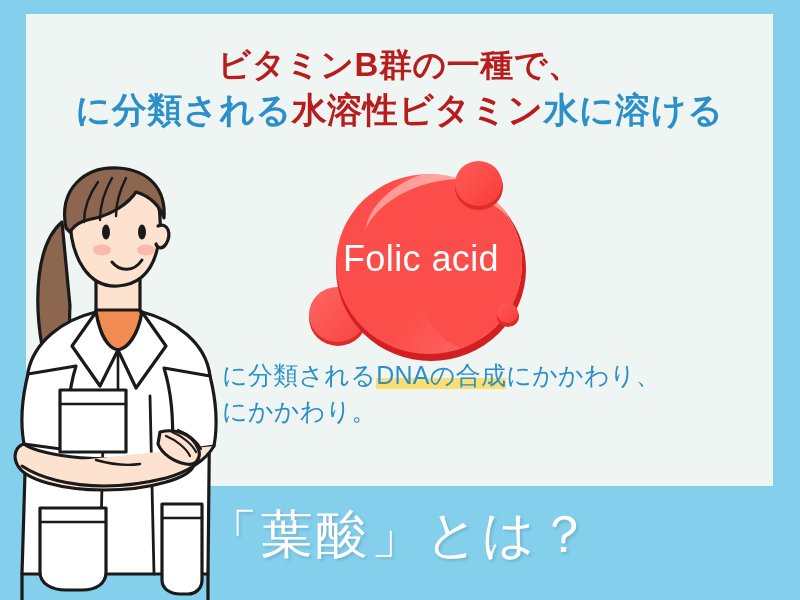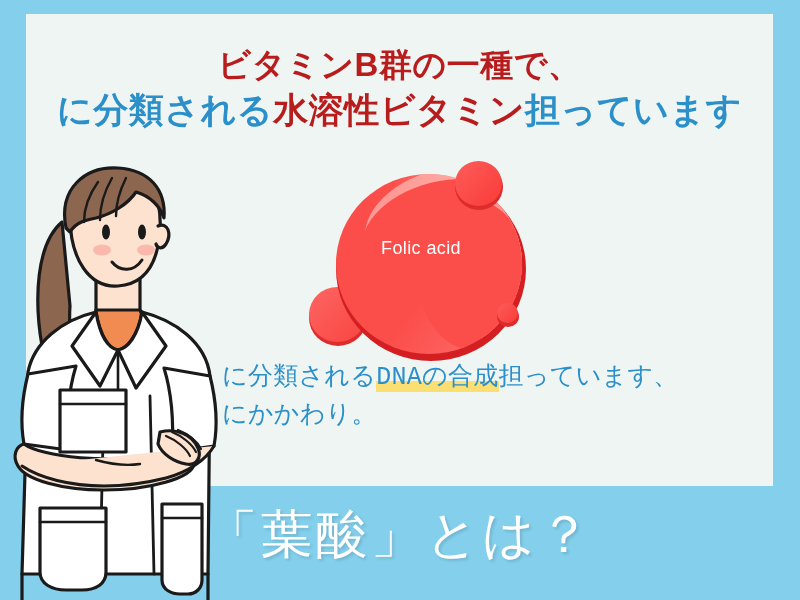--- a/index.html
+++ b/index.html
@@ -80,21 +80,21 @@
     width:110px; height:150px;
     border-radius:50%;
     background:#fb4e4b;
   }
 
   #folic-label {
     position:absolute;
     left:0; right:8px; top:78px;
     text-align:center;
     color:#ffffff;
-    font-size:18px;
+    font-size:36px;
     letter-spacing:0.4px;
     z-index:6;
   }
 
   
   #bub-tr-shadow { left:155px; top:4px; width:48px; height:46px; background:#de2b2b; }
   #bub-tr { left:155px; top:1px; width:47px; height:45px;
             background:linear-gradient(135deg,#fd5d5a,#f93b38); }
   #bub-bl-shadow { left:9px; top:130px; width:58px; height:56px; background:#de2b2b; }
   #bub-bl { left:9px; top:127px; width:57px; height:55px;
@@ -109,21 +109,20 @@
     left:222px; top:358px;
     width:540px;
     font-size:25px;
     line-height:1.42;
     color:#2b8fc9;
     letter-spacing:0.3px;
   }
   #para .line { display:block; white-space:nowrap; }
   #para .hl {
     background:linear-gradient(to top, #fbdf72 0%, #fbdf72 38%, rgba(251,223,114,0) 38%);
-    font-family:Liberation Mono, monospace;
   }
 
   
   #footer-title {
     position:absolute;
     left:26px; top:500px;
     width:747px;
     text-align:center;
     color:#ffffff;
     font-family:"Liberation Serif", serif;
@@ -135,21 +134,21 @@
   
   #doctor { position:absolute; left:0px; top:160px; width:250px; height:440px; }
 </style>
 </head>
 <body>
 
 <div id="panel"></div>
 
 <div id="headline">
   <span class="l1">ビタミンB群の一種で、</span>
-  <span class="l2"><span>に分類される</span><span class="pink">水溶性ビタミン</span><span>担っています</span></span>
+  <span class="l2"><span>に分類される</span><span class="pink">水溶性ビタミン</span><span>水に溶ける</span></span>
 </div>
 
 <div id="bubbles">
   <div class="bub" id="bub-bl-shadow"></div>
   <div class="bub" id="bub-bl"></div>
 
   <div class="bub" id="bub-main-shadow"></div>
   <div class="bub" id="bub-main">
     <div id="gloss-a"></div>
     <div id="gloss-b"></div>
@@ -159,21 +158,21 @@
   <div id="folic-label">Folic acid</div>
 
   <div class="bub" id="bub-tr-shadow"></div>
   <div class="bub" id="bub-tr"></div>
 
   <div class="bub" id="bub-br-shadow"></div>
   <div class="bub" id="bub-br"></div>
 </div>
 
 <div id="para">
-  <span class="line"><span>に分類される</span><span class="hl">DNAの合成</span><span>担っています、</span></span>
+  <span class="line"><span>に分類される</span><span class="hl">DNAの合成</span><span>にかかわり、</span></span>
   <span class="line">にかかわり。</span>
 </div>
 
 <div id="footer-title">「葉酸」とは？</div>
 
 <svg id="doctor" viewBox="0 0 250 440">
   <g fill="none" stroke="#1a1a1a" stroke-width="3.2" stroke-linejoin="round" stroke-linecap="round">
 
     <path d="M62 62 C36 84 34 140 42 186 C45 206 57 214 66 206 C74 198 68 170 70 146 Z" fill="#8d6650"></path>
 

